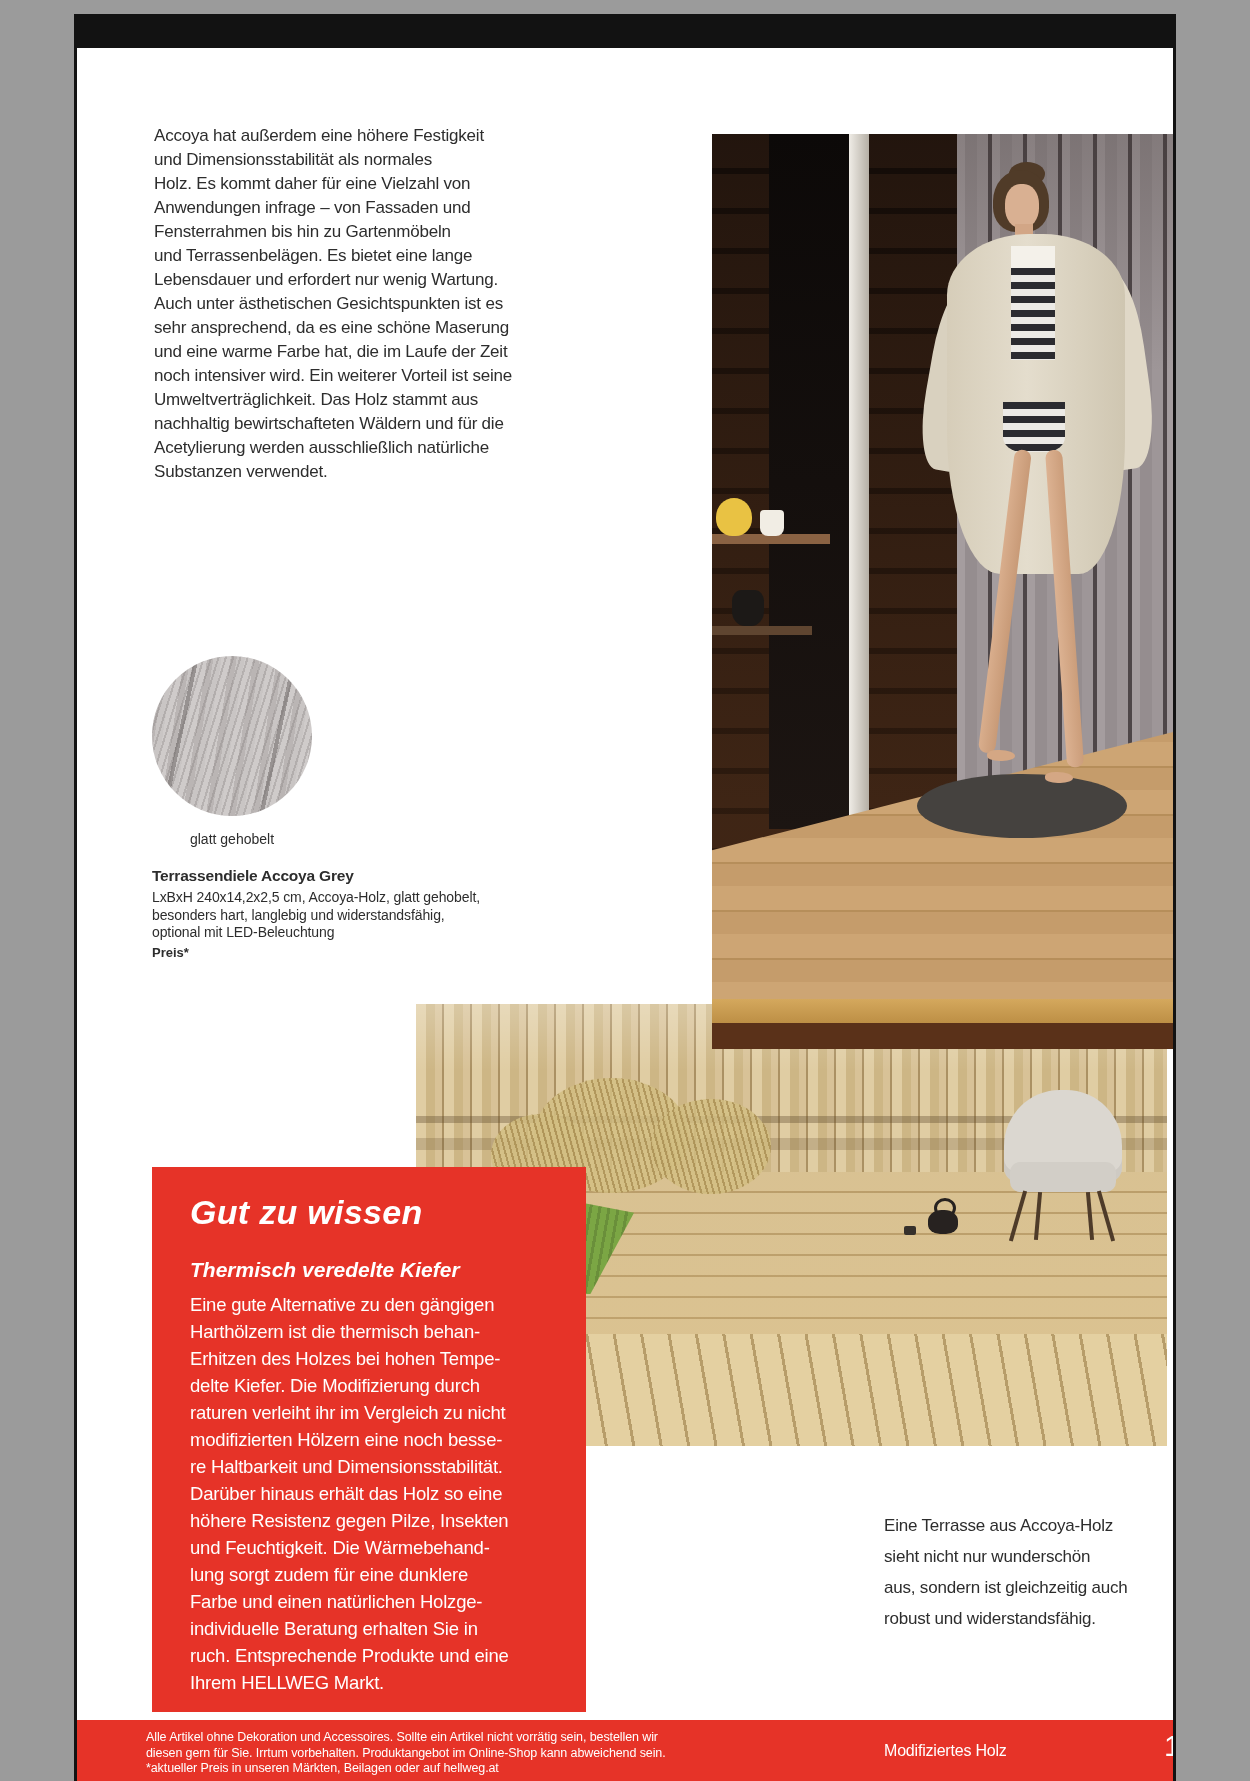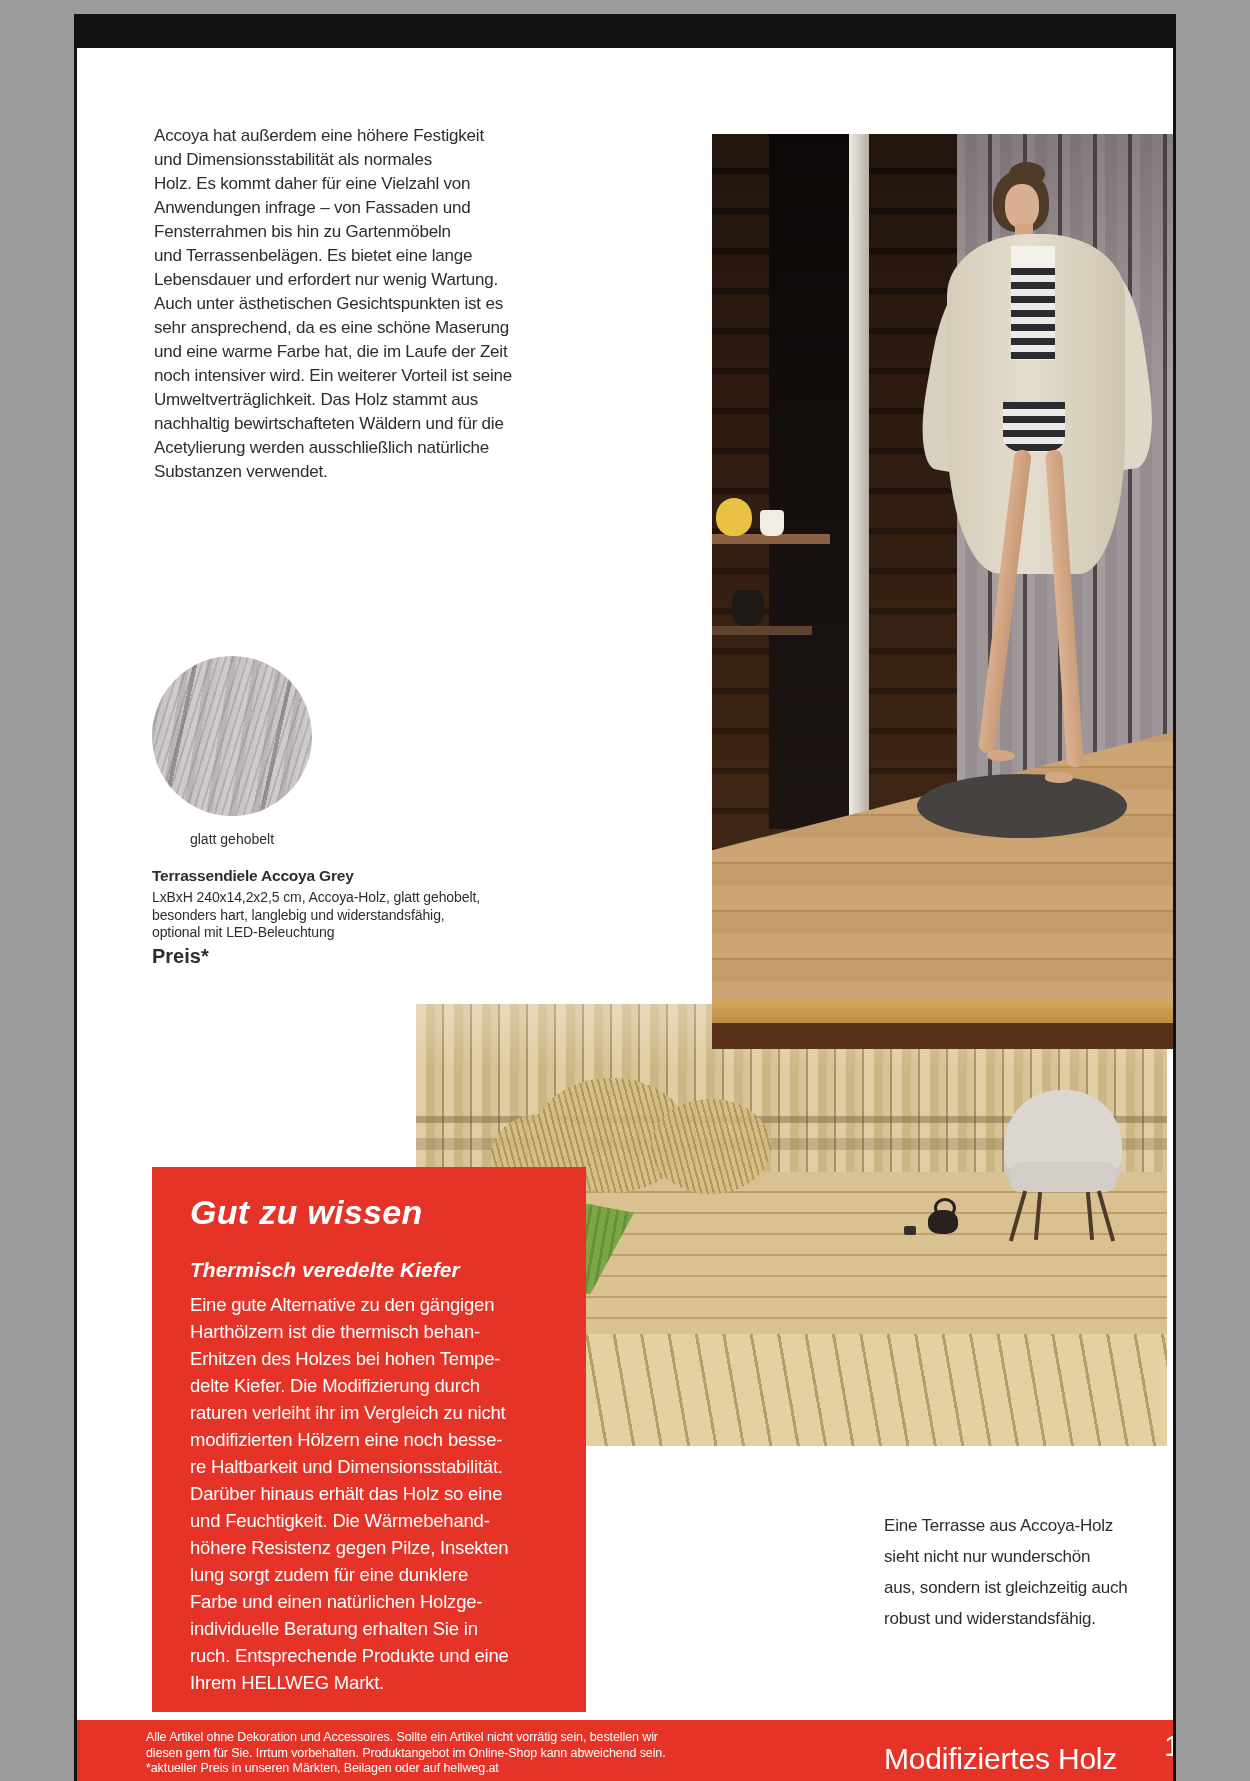--- a/index.html
+++ b/index.html
@@ -21,21 +21,21 @@
     background:
       repeating-linear-gradient(102deg, rgba(255,255,255,0) 0 42px, rgba(110,104,103,.55) 42px 46px, rgba(255,255,255,0) 46px 96px),
       repeating-linear-gradient(107deg, rgba(125,119,118,.30) 0 2px, rgba(255,255,255,0) 2px 7px),
       repeating-linear-gradient(99deg, #cfcbca 0 9px, #bab5b4 9px 15px, #c9c5c4 15px 23px);}
   .swatch-caption{position:absolute;left:78px;top:817px;width:160px;text-align:center;font-size:14px;}
 
   
   .product{position:absolute;left:78px;top:853px;}
   .product-title{font-weight:bold;font-size:15.5px;letter-spacing:-0.2px;margin-bottom:4px;}
   .product-line{font-size:14px;line-height:17.5px;letter-spacing:-0.1px;}
-  .product-price{font-weight:bold;font-size:20px;margin-top:3px;}
+  .product-price{font-weight:bold;font-size:13px;margin-top:3px;}
 
   
   .photo1{position:absolute;left:638px;top:120px;width:609px;height:915px;overflow:hidden;background:#241712;z-index:3;}
   .p1-wood{position:absolute;left:0;top:0;width:245px;height:100%;
     background:linear-gradient(180deg, rgba(0,0,0,.25), rgba(140,80,35,.18) 75%),
     repeating-linear-gradient(180deg,#2e1c12 0 34px,#190f0a 34px 40px);}
   .p1-door{position:absolute;left:57px;top:0;width:80px;height:695px;background:linear-gradient(180deg,#0c0908,#1c1512);}
   .p1-doorframe{position:absolute;left:137px;top:0;width:20px;height:700px;background:linear-gradient(90deg,#efece6,#b5afa5);}
   .p1-grey{position:absolute;left:245px;top:0;width:364px;height:100%;
     background:linear-gradient(180deg, rgba(60,50,48,.28), rgba(0,0,0,0) 26%),
@@ -110,21 +110,21 @@
   .info-title{font-style:italic;font-weight:bold;font-size:34px;letter-spacing:0.3px;margin-bottom:26px;}
   .info-subtitle{font-style:italic;font-weight:bold;font-size:21px;margin-bottom:9px;}
   .info-line{font-size:18.5px;line-height:27px;letter-spacing:-0.2px;}
 
   
   .photo-caption{position:absolute;left:810px;top:1496px;font-size:17px;line-height:31px;letter-spacing:-0.2px;}
 
   
   .footer{position:absolute;left:0;top:1706px;width:1250px;height:67px;z-index:8;color:#fff;}
   .footer-disclaimer{position:absolute;left:72px;top:10px;font-size:12.5px;line-height:15.5px;letter-spacing:-0.1px;}
-  .footer-section{position:absolute;left:810px;top:22px;font-size:30px;letter-spacing:-0.2px;}
+  .footer-section{position:absolute;left:810px;top:22px;font-size:16px;letter-spacing:-0.2px;}
   .footer-page{position:absolute;left:1090px;top:9px;font-size:30px;font-weight:normal;}
 </style>
 </head>
 <body>
 
 <div class="page">
 
   <div class="intro">
     <div class="line">Accoya hat außerdem eine höhere Festigkeit</div>
     <div class="line">und Dimensionsstabilität als normales</div>
@@ -214,22 +214,22 @@
     <div class="info-title line">Gut zu wissen</div>
     <div class="info-subtitle line">Thermisch veredelte Kiefer</div>
     <div class="info-line line">Eine gute Alternative zu den gängigen</div>
     <div class="info-line line">Harthölzern ist die thermisch behan-</div>
     <div class="info-line line">Erhitzen des Holzes bei hohen Tempe-</div>
     <div class="info-line line">delte Kiefer. Die Modifizierung durch</div>
     <div class="info-line line">raturen verleiht ihr im Vergleich zu nicht</div>
     <div class="info-line line">modifizierten Hölzern eine noch besse-</div>
     <div class="info-line line">re Haltbarkeit und Dimensionsstabilität.</div>
     <div class="info-line line">Darüber hinaus erhält das Holz so eine</div>
+    <div class="info-line line">höhere Resistenz gegen Pilze, Insekten</div>
     <div class="info-line line">und Feuchtigkeit. Die Wärmebehand-</div>
-    <div class="info-line line">höhere Resistenz gegen Pilze, Insekten</div>
     <div class="info-line line">lung sorgt zudem für eine dunklere</div>
     <div class="info-line line">Farbe und einen natürlichen Holzge-</div>
     <div class="info-line line">individuelle Beratung erhalten Sie in</div>
     <div class="info-line line">ruch. Entsprechende Produkte und eine</div>
     <div class="info-line line">Ihrem HELLWEG Markt.</div>
   </div>
 
   <div class="photo-caption">
     <div class="line">Eine Terrasse aus Accoya-Holz</div>
     <div class="line">sieht nicht nur wunderschön</div>

